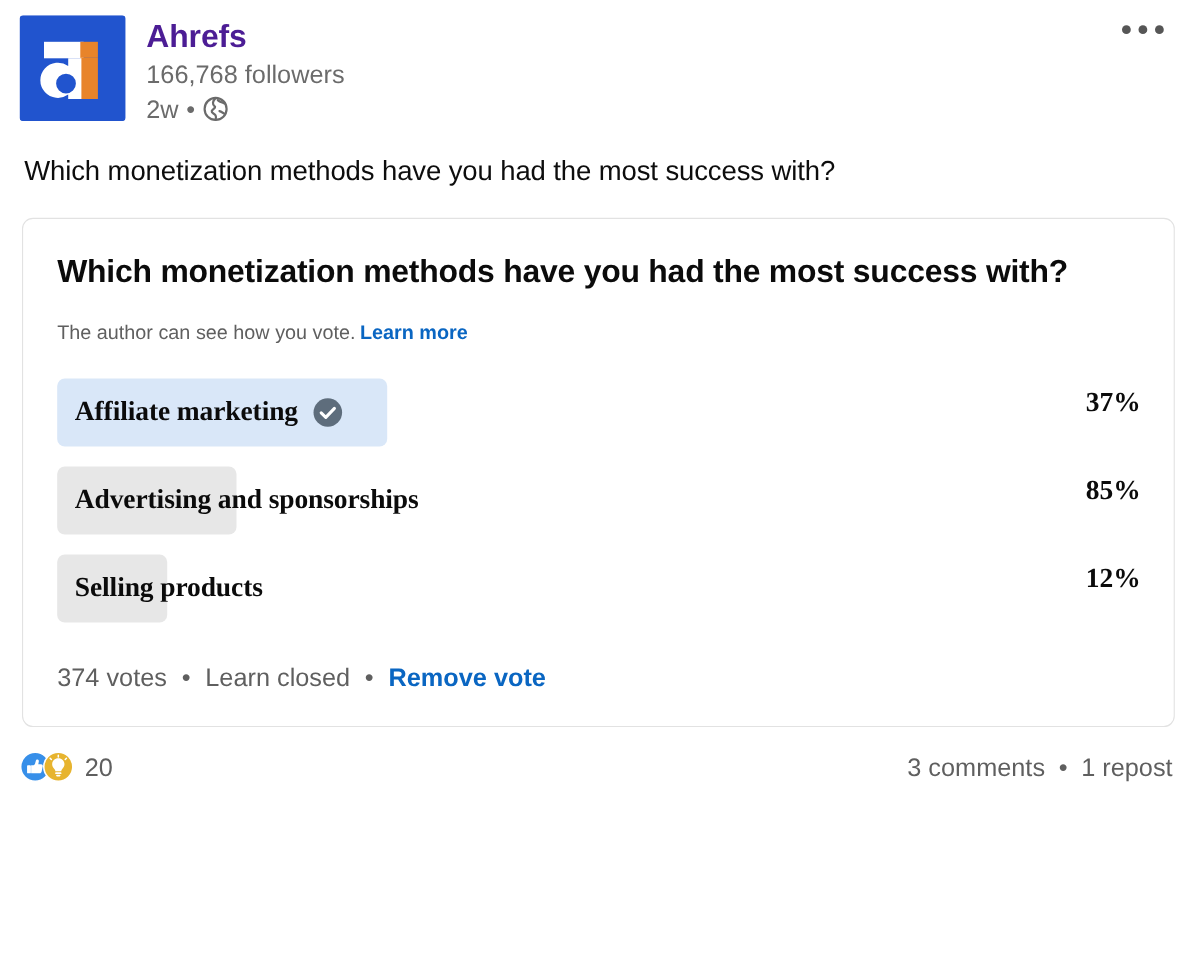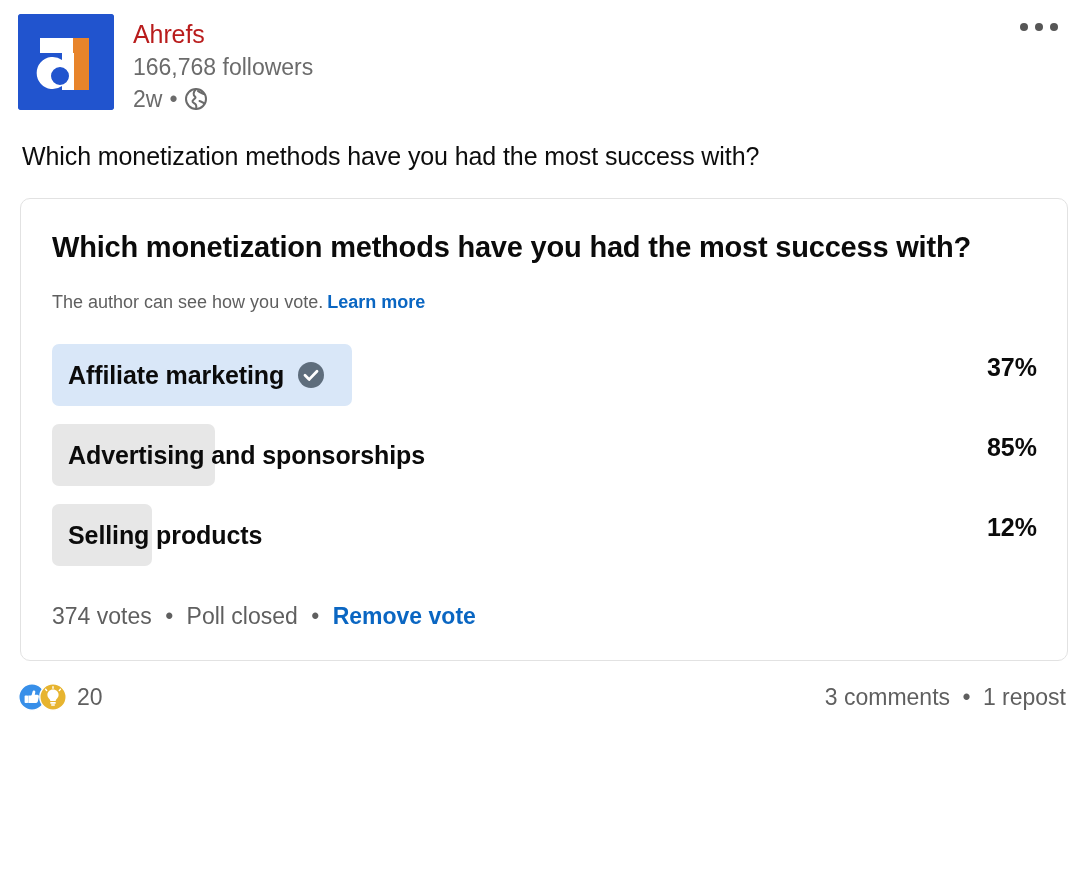--- a/index.html
+++ b/index.html
@@ -47,23 +47,23 @@
     display: block;
   }
   .avatar svg { display:block; }
 
   .author-block {
     margin-left: 19px;
     padding-top: 5px;
     line-height: 1;
   }
   .author-name {
-    font-size: 25px;
-    font-weight: normal;
-    color: #b91c1c;
+    font-size: 29px;
+    font-weight: bold;
+    color: #4c1d95;
     letter-spacing: -0.1px;
     line-height: 30px;
   }
   .author-followers {
     font-size: 23px;
     color: #6b6b6b;
     line-height: 32px;
     margin-top: 2px;
   }
   .author-meta {
@@ -146,20 +146,21 @@
   
   .poll-options {
     margin-top: 28px;
   }
   .poll-option {
     position: relative;
     height: 62px;
     margin-bottom: 18px;
     display: flex;
     align-items: center;
+    font-family: Liberation Serif, serif;
   }
   .poll-option:last-child { margin-bottom: 0; }
 
   .option-bar {
     position: absolute;
     left: 0;
     top: 0;
     bottom: 0;
     border-radius: 7px;
     background: #e7e7e7;
@@ -329,21 +330,21 @@
         <span class="option-label">Selling products</span>
         <span class="option-pct">12%</span>
       </div>
 
 
     </div>
 
     <div class="poll-footer">
       <span>374 votes</span>
       <span class="sep">•</span>
-      <span>Poll closed</span>
+      <span>Learn closed</span>
       <span class="sep">•</span>
       <a class="remove-vote">Remove vote</a>
     </div>
 
   </div>
 
   <div class="social-bar">
 
     <div class="reactions">
       <span class="reaction-icons">

